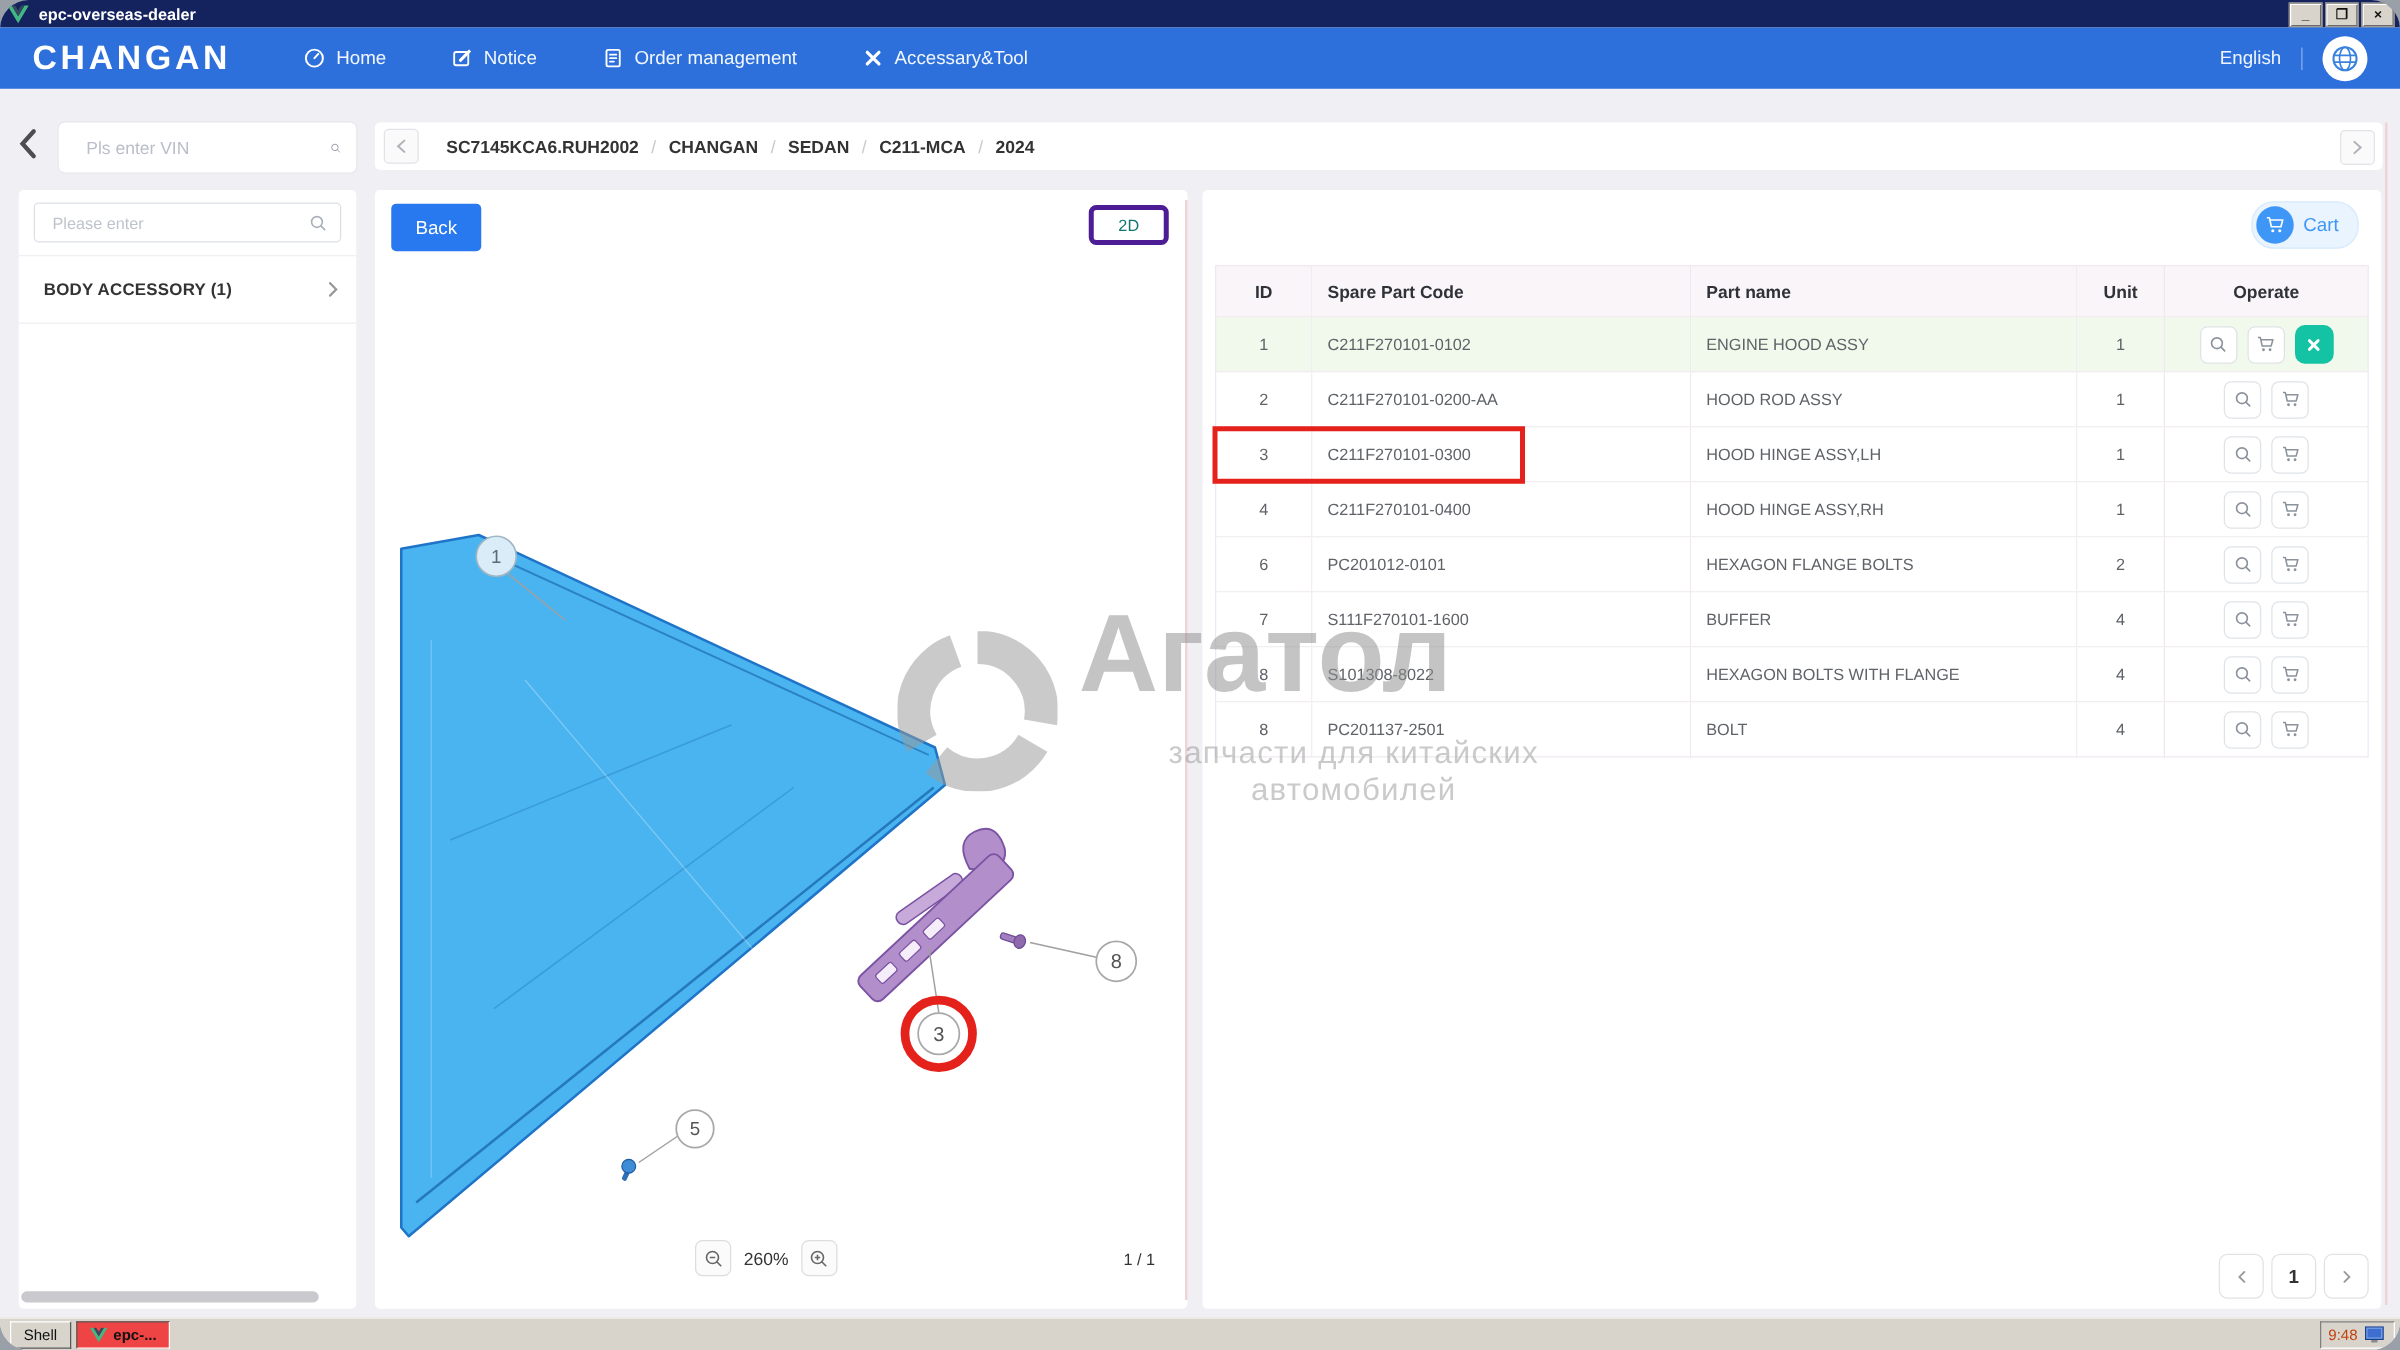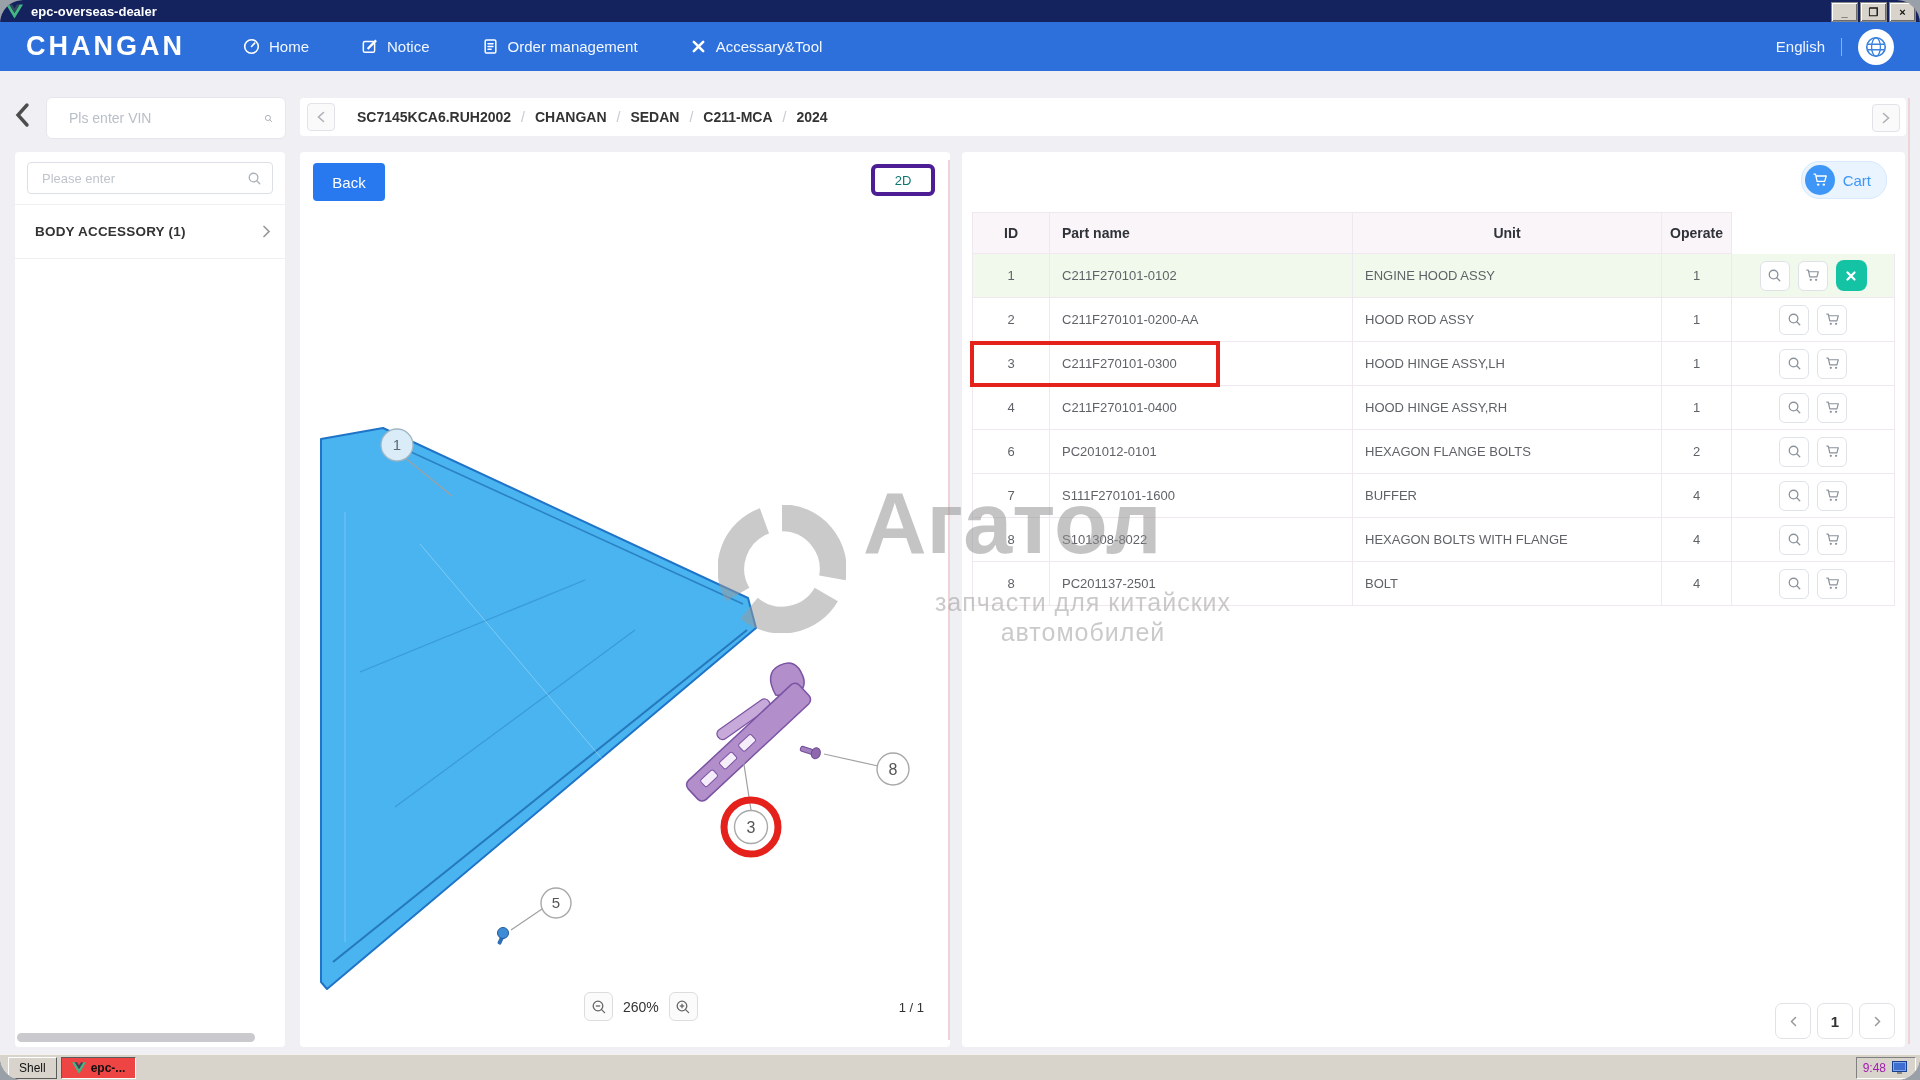--- a/index.html
+++ b/index.html
@@ -39,21 +39,21 @@
   .sb-search{position:absolute;left:12px;top:10px;width:246px;height:32px;border:1px solid #dcdfe6;border-radius:4px;display:flex;align-items:center;box-sizing:border-box;padding:0 10px 0 12px;gap:17px;}
   .sb-search input{flex:1;border:none;outline:none;font-size:13px;background:transparent;font-family:"Liberation Sans",sans-serif;color:#333;}
   .sb-search input::placeholder{color:#bfc4cc;}
   .sb-cat{position:absolute;left:0;top:52px;width:100%;height:55px;border-top:1px solid #f0f0f2;border-bottom:1px solid #f0f0f2;display:flex;align-items:center;justify-content:space-between;box-sizing:border-box;padding:0 14px 0 20px;cursor:pointer;gap:38px;}
   .sb-cat .lbl{font-size:13.5px;color:#333;font-weight:bold;letter-spacing:.2px;}
   .sb-thumb{position:absolute;left:2px;bottom:5px;width:238px;height:9px;border-radius:5px;background:#c9c9ce;}
 
   .midpanel{position:absolute;left:300px;top:152px;width:650px;height:895px;background:#fff;border-radius:4px;}
   .btn-back{position:absolute;left:13px;top:11px;width:72px;height:38px;background:#2878f0;color:#fff;border:none;border-radius:4px;font-size:15px;font-family:"Liberation Sans",sans-serif;cursor:pointer;}
   .btn-2d{position:absolute;right:15px;top:12px;width:64px;height:32px;background:#fff;border:4px solid #4c1d95;color:#0f766e;border-radius:6px;font-size:13px;font-family:"Liberation Sans",sans-serif;cursor:pointer;}
-  .zoomctl{position:absolute;left:256px;bottom:26px;display:flex;align-items:center;gap:10px;margin-left:28px;}
+  .zoomctl{position:absolute;left:256px;bottom:26px;display:flex;align-items:center;gap:10px;}
   .zbtn{width:27px;height:27px;background:#fbfbfb;border:1px solid #ddd;border-radius:6px;display:flex;align-items:center;justify-content:center;color:#555;cursor:pointer;}
   .zlevel{font-size:14px;color:#333;}
   .pageind{position:absolute;right:26px;bottom:32px;font-size:13px;color:#333;}
 
   .rightpanel{position:absolute;left:962px;top:152px;width:943px;height:895px;background:#fff;border-radius:4px;}
   .cartpill{position:absolute;right:18px;top:9px;height:36px;border-radius:18px;background:#e9f4fe;border:1px solid #d6e9fd;display:flex;align-items:center;padding:0 15px 0 3px;gap:8px;cursor:pointer;}
   .cartcirc{width:30px;height:30px;border-radius:50%;background:#3e96f6;display:flex;align-items:center;justify-content:center;}
   .cartlbl{color:#3e96f6;font-size:15px;}
 
   
@@ -78,21 +78,21 @@
   .wm-title{position:absolute;left:145px;top:-4px;font-size:88px;font-weight:bold;color:#8f8f8f;line-height:1;}
   .wm-sub{position:absolute;left:210px;top:104px;width:310px;text-align:center;font-size:25px;color:#9a9a9a;letter-spacing:1px;line-height:1.2;}
   .wm-swirl{position:absolute;left:0;top:22px;}
 
   .pinkrule{position:absolute;width:2px;background:#eed4d6;z-index:4;}
 
   
   .taskbar{position:absolute;left:0;top:1054px;width:1920px;height:26px;background:#d8d4cc;border-top:1px solid #f4f2ee;box-sizing:border-box;display:flex;align-items:center;padding:0 4px;}
   .tbtn{height:20px;margin-left:4px;background:#d8d4cc;border:1px solid;border-color:#fff #5a5a5a #5a5a5a #fff;display:flex;align-items:center;justify-content:center;padding:0 10px;font-size:12px;color:#111;gap:5px;cursor:pointer;}
   .tbtn.active{background:#ef4444;border-color:#5a5a5a #fff #fff #5a5a5a;font-weight:bold;}
-  .tray{margin-left:auto;height:20px;border:1px solid;border-color:#808080 #fff #fff #808080;display:flex;align-items:center;gap:6px;padding:0 6px;font-size:12px;color:#a21caf;}
+  .tray{margin-left:auto;height:20px;border:1px solid;border-color:#808080 #fff #fff #808080;display:flex;align-items:center;gap:6px;padding:0 6px;font-size:12px;color:#c2410c;}
 </style>
 </head>
 <body>
 
 <div class="stage">
 
   <div class="titlebar">
     <svg width="17" height="15" viewBox="0 0 24 20">
       <path d="M0,0 L4.8,0 L12,12 L19.2,0 L24,0 L12,20 Z" fill="#41b883"></path>
       <path d="M4.8,0 L8.6,0 L12,5.7 L15.4,0 L19.2,0 L12,12 Z" fill="#35495e"></path>
@@ -293,20 +293,21 @@
           <circle cx="6.2" cy="12.6" r="1.2" fill="#fff"></circle>
           <circle cx="11.8" cy="12.6" r="1.2" fill="#fff"></circle>
         </svg>
       </div>
       <span class="cartlbl">Cart</span>
     </div>
 
     <div class="ptable">
       <div class="prow phead">
         <div class="cell c-id">ID</div>
+        <div class="cell c-code">Spare Part Code</div>
         <div class="cell c-name">Part name</div>
         <div class="cell c-unit">Unit</div>
         <div class="cell c-op">Operate</div>
       </div>
       <div id="tbody">
           <div class="prow selected">
     <div class="cell c-id">1</div>
     <div class="cell c-code">C211F270101-0102</div>
     <div class="cell c-name">ENGINE HOOD ASSY</div>
     <div class="cell c-unit">1</div>

